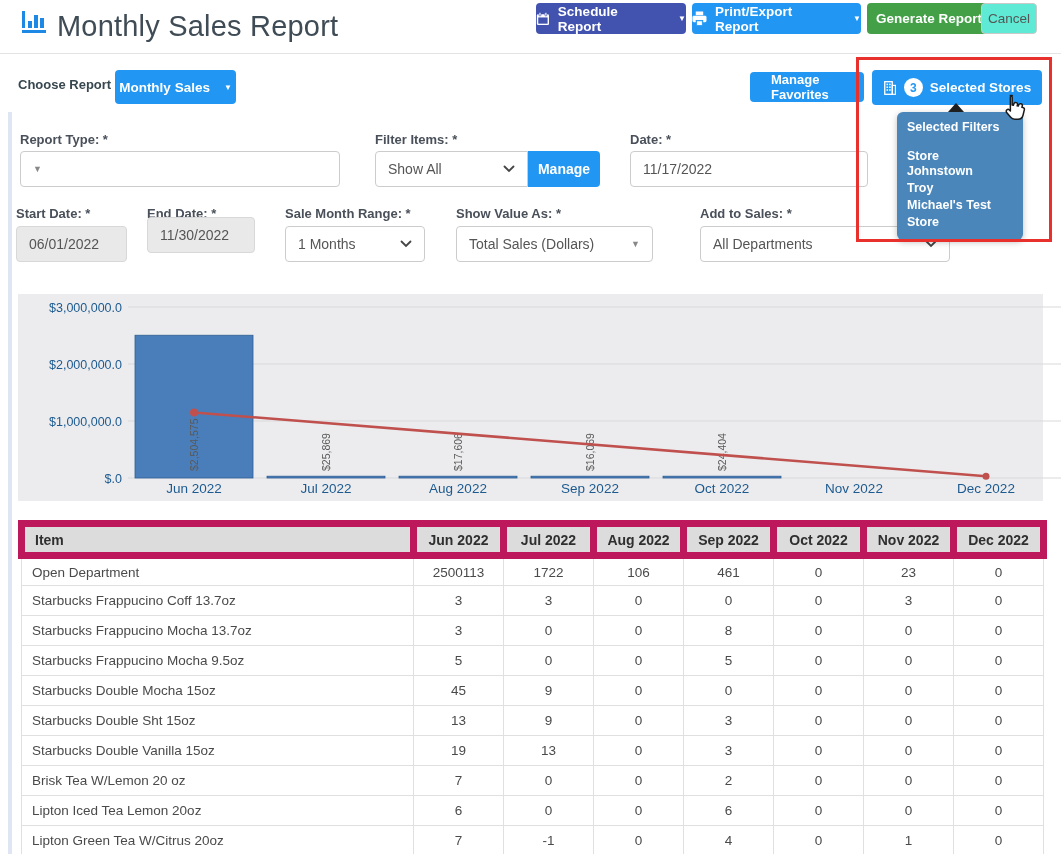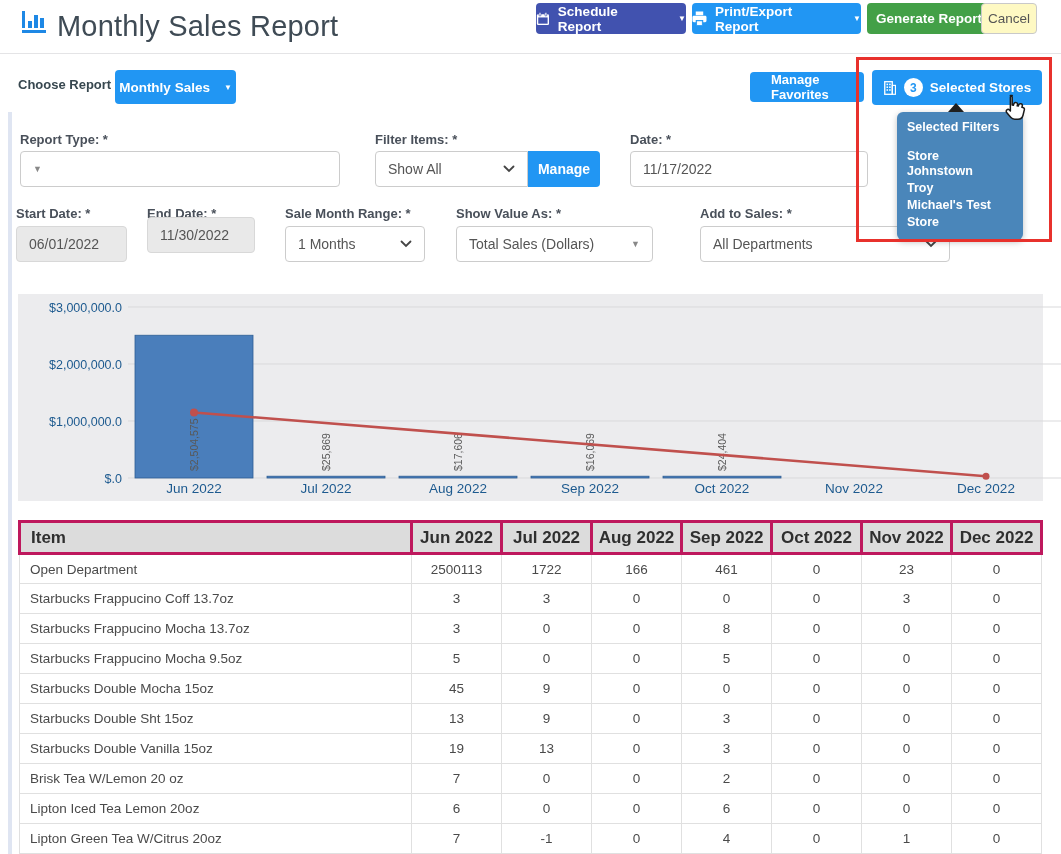--- a/index.html
+++ b/index.html
@@ -11,21 +11,21 @@
   .page-title { left:57px; top:10px; font-size:29px; font-weight:400; color:#3f4b55; letter-spacing:.2px; }
   .title-icon { left:20px; top:8px; }
   .hdr-divider { left:0; top:53px; width:1061px; height:1px; background:#e4e4e6; }
 
   .btn { display:flex; align-items:center; justify-content:center; border-radius:4px;
          color:#fff; font-size:13.5px; font-weight:700; cursor:pointer; gap:8px; border:none; }
   .btn .caret { font-size:8px; margin-left:6px; }
   .btn-schedule { left:536px; top:3px; width:150px; height:31px; background:#4152af; }
   .btn-print    { left:692px; top:3px; width:169px; height:31px; background:#2196f3; }
   .btn-generate { left:867px; top:3px; width:124px; height:31px; background:#43a047; }
-  .btn-cancel   { left:981px; top:3px; width:56px;  height:31px; background:#fef9c3;
+  .btn-cancel   { left:981px; top:3px; width:56px;  height:31px; background:#5eead4;
                   border:1px solid #c9c9c9; color:#555; font-weight:400; }
 
   
   .choose-label { left:18px; top:77px; font-size:13px; font-weight:700; color:#37474f; }
   .btn-report-selector { left:115px; top:70px; width:121px; height:34px; background:#2196f3; }
   .btn-manage-fav { left:750px; top:72px; width:114px; height:30px; background:#2196f3; font-size:13px;padding-left:21px; }
   .btn-sel-stores { left:872px; top:70px; width:170px; height:35px; background:#2196f3; gap:7px; }
   .badge { width:19px; height:19px; border-radius:50%; background:#fff; color:#2196f3;
            font-size:12px; font-weight:700; display:flex; align-items:center; justify-content:center; }
 
@@ -52,22 +52,22 @@
   input.control { cursor:text; }
   .btn-manage-items { left:528px; top:151px; width:72px; height:36px; background:#2196f3;
                       border-radius:0 4px 4px 0; font-size:14px; }
   .fi-select { border-radius:4px 0 0 4px; }
 
   
   .chart-panel { left:18px; top:294px; width:1025px; height:207px; background:#ececee;padding-left:24px; }
 
   
   .report-table { position:absolute; left:18px; top:520px; width:1022px; border-collapse:collapse; table-layout:fixed; }
-  .report-table th { background:#dcdcdc; height:32px; font-size:17px; font-weight:700; color:#2f2f2f;
-                     border:3px solid #be185d; text-align:center; }
+  .report-table th { background:#dcdcdc; height:32px; font-size:14px; font-weight:700; color:#2f2f2f;
+                     border:7px solid #be185d; text-align:center; }
   .report-table td { height:30px; font-size:13.5px; color:#4a4a4a; border:1px solid #e0e0e0;
                      text-align:center; background:#fff; }
   .report-table th:first-child, .report-table td:first-child { text-align:left; padding-left:10px; }
 </style>
 </head>
 <body>
 
 <svg class="abs title-icon" width="30" height="28" viewBox="0 0 30 28">
   <rect x="2" y="3" width="3" height="17" fill="#1e88e5"></rect>
   <rect x="8" y="13" width="4" height="7" fill="#1e88e5"></rect>
@@ -246,21 +246,21 @@
         <th>Oct 2022</th>
         <th>Nov 2022</th>
         <th>Dec 2022</th>
       </tr>
     </thead>
     <tbody>
       <tr>
         <td>Open Department</td>
         <td>2500113</td>
         <td>1722</td>
-        <td>166</td>
+        <td>106</td>
         <td>461</td>
         <td>0</td>
         <td>23</td>
         <td>0</td>
       </tr>
       <tr>
         <td>Starbucks Frappucino Coff 13.7oz</td>
         <td>3</td>
         <td>3</td>
         <td>0</td>

